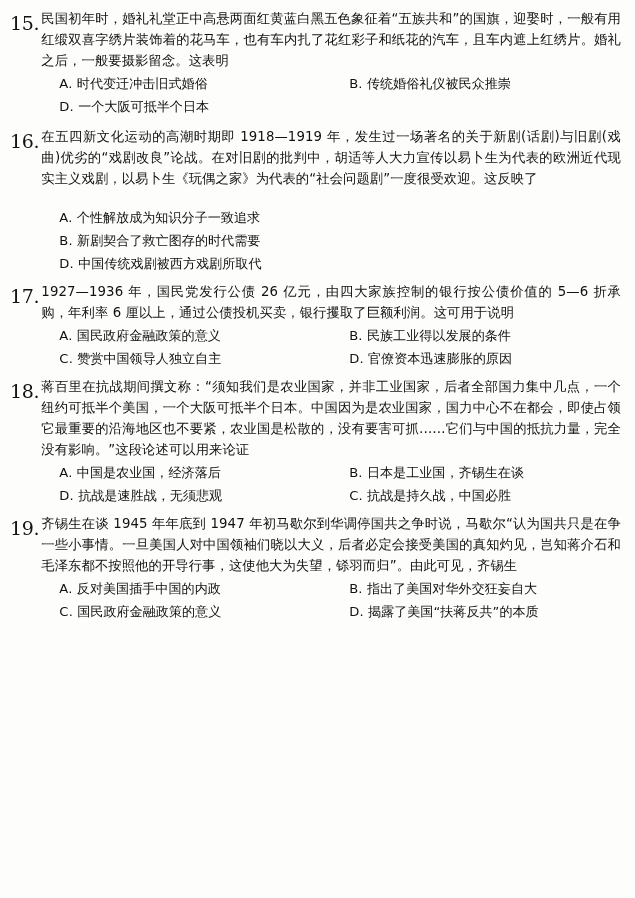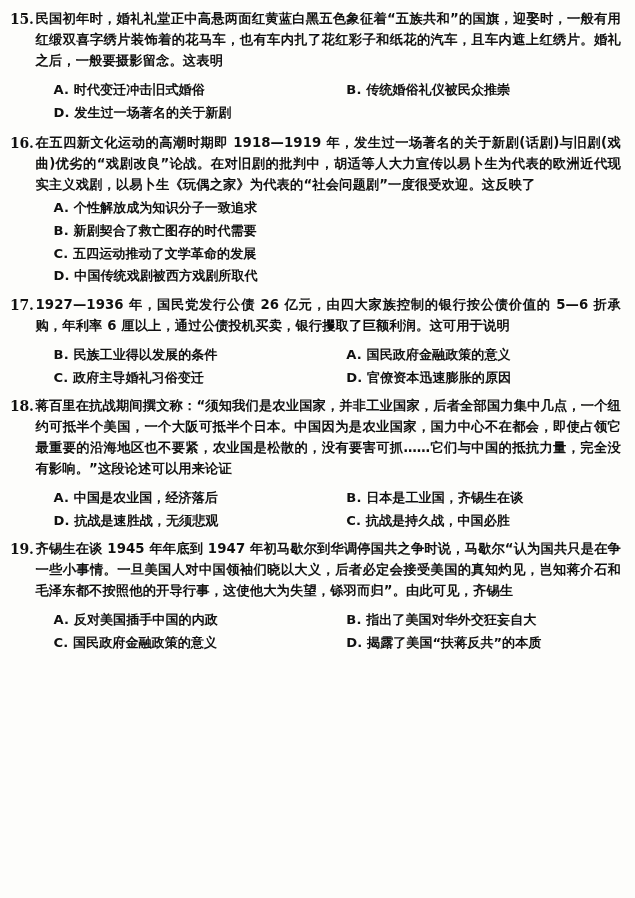--- a/index.html
+++ b/index.html
@@ -20,63 +20,61 @@
     padding: 8px 14px 0 10px;
     color: #111;
   }
   .q {
     display: flex;
     align-items: flex-start;
     margin-bottom: 5px;
   }
   .q-num {
     flex: 0 0 auto;
-    font-size: 14px;
+    font-size: 19px;
     line-height: 1.58;
     padding-right: 2px;
     letter-spacing: -0.3px;
     font-family: "DejaVu Serif", serif;
-    font-weight: bold;
   }
   .q-body {
     flex: 1 1 auto;
     min-width: 0;
-    font-weight: bold;
   }
   .stem {
     font-size: 13.3px;
     line-height: 1.58;
     text-align: justify;
     text-justify: inter-ideograph;
     font-family: "DejaVu Sans", sans-serif;
     letter-spacing: 0.1px;
   }
   .opts-2col {
     display: flex;
     flex-wrap: wrap;
-    margin-top: 8px;
+    margin-top: 2px;
   }
   .opts-2col .opt {
     flex: 0 0 50%;
     box-sizing: border-box;
     font-size: 13.1px;
     line-height: 1.72;
     padding-left: 18px;
     white-space: nowrap;
     overflow: hidden;
   }
   .opts-1col .opt {
     font-size: 13.1px;
     line-height: 1.74;
     padding-left: 18px;
     white-space: nowrap;
     overflow: hidden;
   }
   .opts-1col {
-    margin-top: 2px;
+    margin-top: 18px;
   }
   .opt-label {
     letter-spacing: 0.2px;
   }
   .spacer-sm { height: 3px; }
   .spacer-xs { height: 1px; }
 </style>
 </head>
 <body>
 
@@ -90,21 +88,21 @@
         <div class="opt">
           <span class="opt-label">A.</span>
           <span>时代变迁冲击旧式婚俗</span>
         </div>
         <div class="opt">
           <span class="opt-label">B.</span>
           <span>传统婚俗礼仪被民众推崇</span>
         </div>
         <div class="opt">
           <span class="opt-label">D.</span>
-          <span>发生过一场著名的关于新剧</span>
+          <span>一个大阪可抵半个日本</span>
         </div>
       </div>
     </div>
   </div>
 
   <div class="spacer-sm"></div>
 
   <div class="q">
     <div class="q-num">16.</div>
     <div class="q-body">
@@ -112,49 +110,45 @@
       <div class="opts-1col">
         <div class="opt">
           <span class="opt-label">A.</span>
           <span>个性解放成为知识分子一致追求</span>
         </div>
         <div class="opt">
           <span class="opt-label">B.</span>
           <span>新剧契合了救亡图存的时代需要</span>
         </div>
         <div class="opt">
+          <span class="opt-label">D.</span>
+          <span>中国传统戏剧被西方戏剧所取代</span>
+        </div>
+      </div>
+    </div>
+  </div>
+
+  <div class="spacer-xs"></div>
+
+  <div class="q">
+    <div class="q-num">17.</div>
+    <div class="q-body">
+      <div class="stem">1927—1936 年，国民党发行公债 26 亿元，由四大家族控制的银行按公债价值的 5—6 折承购，年利率 6 厘以上，通过公债投机买卖，银行攫取了巨额利润。这可用于说明</div>
+      <div class="opts-2col">
+        <div class="opt">
+          <span class="opt-label">A.</span>
+          <span>国民政府金融政策的意义</span>
+        </div>
+        <div class="opt">
+          <span class="opt-label">B.</span>
+          <span>民族工业得以发展的条件</span>
+        </div>
+        <div class="opt">
           <span class="opt-label">C.</span>
-          <span>五四运动推动了文学革命的发展</span>
-        </div>
-        <div class="opt">
-          <span class="opt-label">D.</span>
-          <span>中国传统戏剧被西方戏剧所取代</span>
-        </div>
-      </div>
-    </div>
-  </div>
-
-  <div class="spacer-xs"></div>
-
-  <div class="q">
-    <div class="q-num">17.</div>
-    <div class="q-body">
-      <div class="stem">1927—1936 年，国民党发行公债 26 亿元，由四大家族控制的银行按公债价值的 5—6 折承购，年利率 6 厘以上，通过公债投机买卖，银行攫取了巨额利润。这可用于说明</div>
-      <div class="opts-2col">
-        <div class="opt">
-          <span class="opt-label">B.</span>
-          <span>民族工业得以发展的条件</span>
-        </div>
-        <div class="opt">
-          <span class="opt-label">A.</span>
-          <span>国民政府金融政策的意义</span>
-        </div>
-        <div class="opt">
-          <span class="opt-label">C.</span>
-          <span>政府主导婚礼习俗变迁</span>
+          <span>赞赏中国领导人独立自主</span>
         </div>
         <div class="opt">
           <span class="opt-label">D.</span>
           <span>官僚资本迅速膨胀的原因</span>
         </div>
       </div>
     </div>
   </div>
 
   <div class="spacer-xs"></div>

